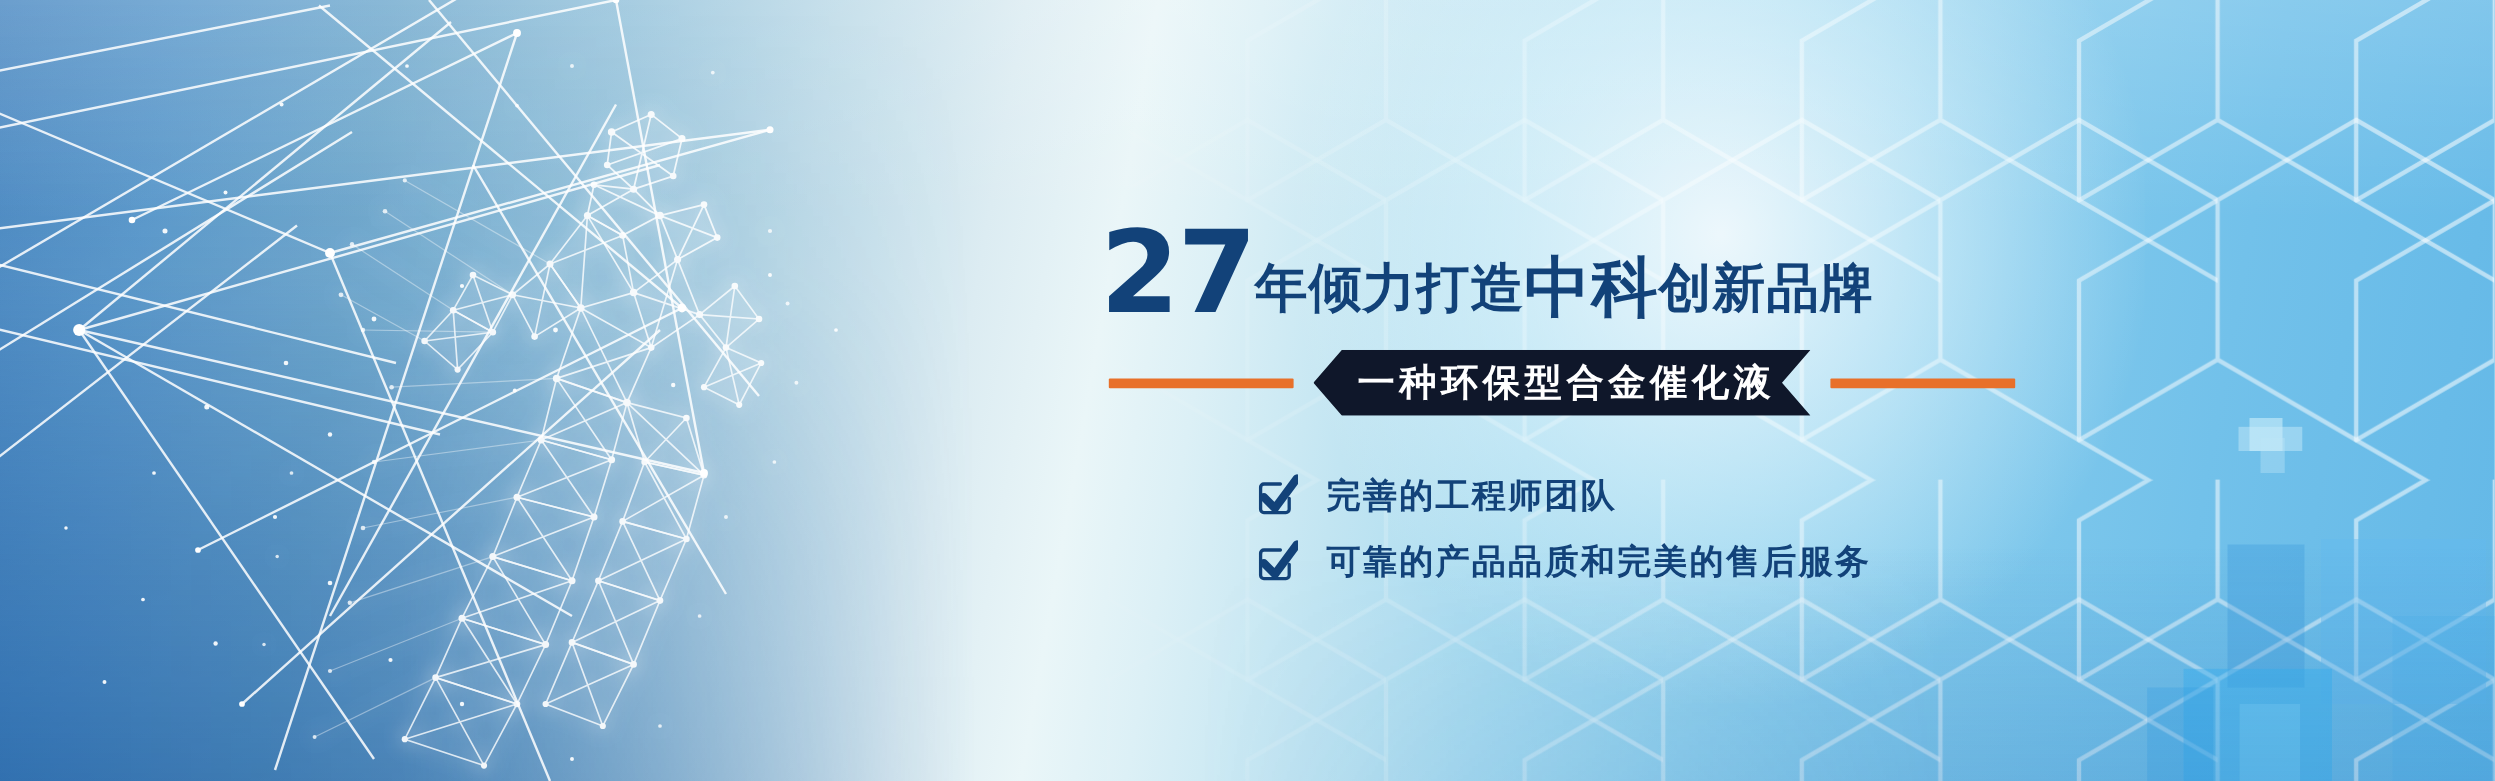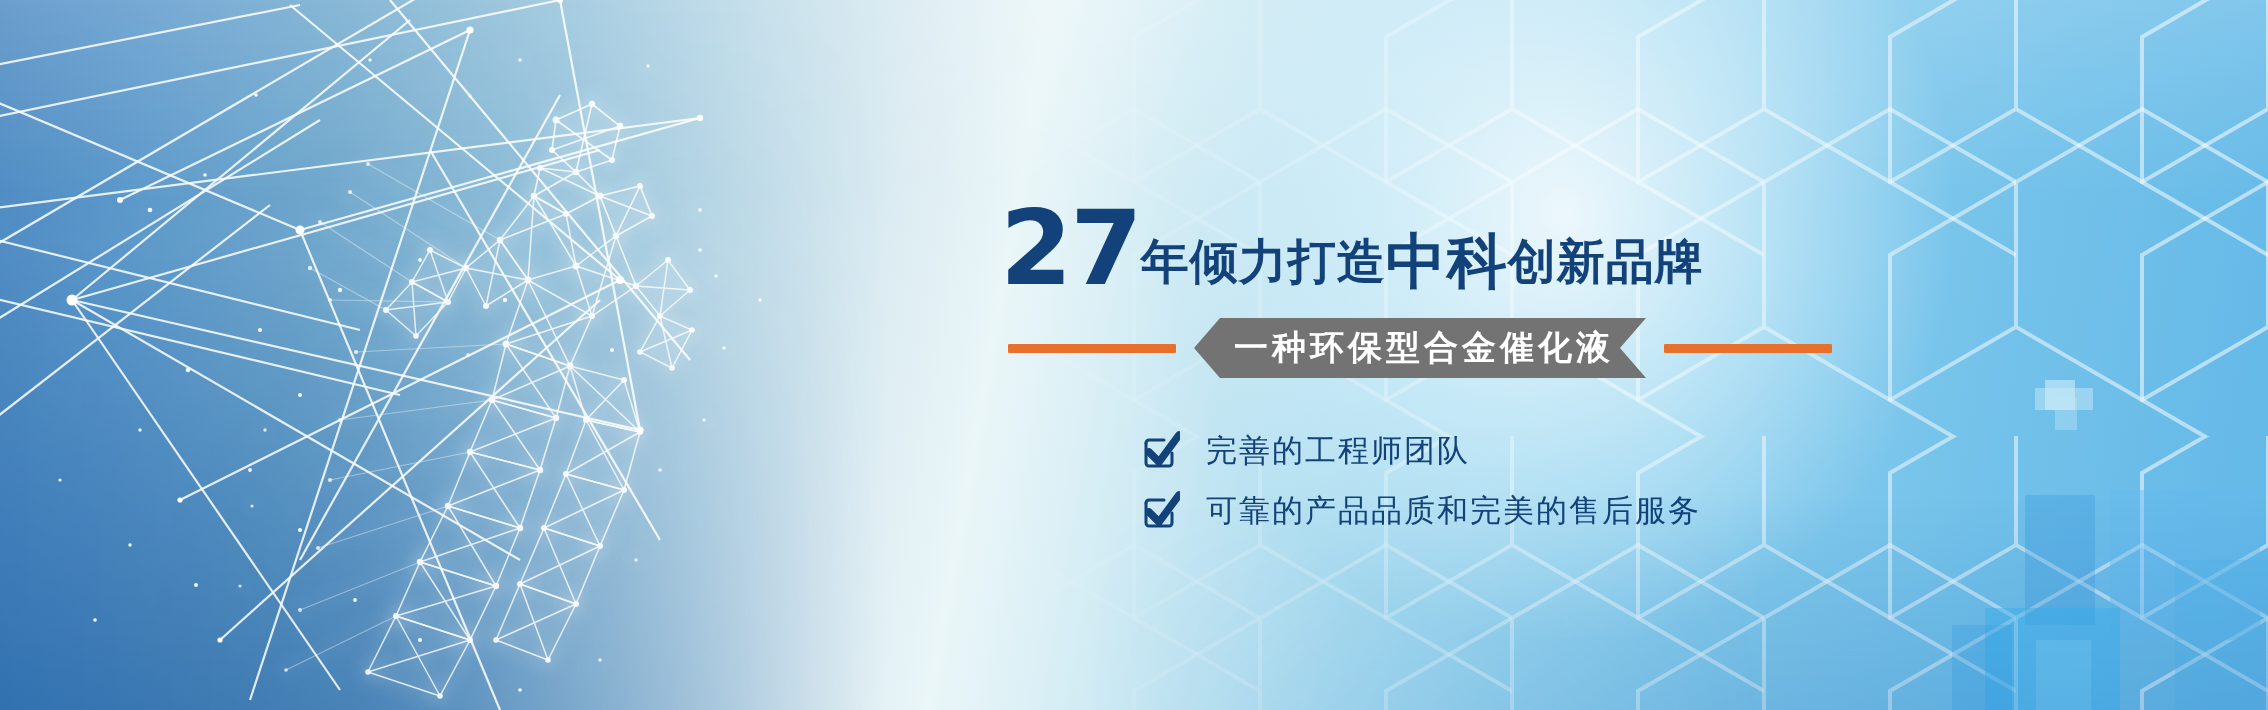--- a/index.html
+++ b/index.html
@@ -111,41 +111,41 @@
     background:#e8702a;
     border-radius:1px;
     flex:0 0 auto;
   }
   .ribbon-line.left  { width:168px; margin-right:18px; }
   .ribbon-line.right { width:168px; margin-left:18px; }
   .ribbon-badge {
     flex:0 0 auto;
     height:60px;
     padding:0 32px 0 40px;
-    background:#737373;
+    background:#0f172a;
     color:#ffffff;
     display:flex; align-items:center; justify-content:center;
     font-size:34px; font-weight:bold; letter-spacing:4px;
     font-family:"DejaVu Sans", sans-serif;
     clip-path:polygon(26px 0, 100% 0, calc(100% - 26px) 50%, 100% 100%, 26px 100%, 0 50%);
     white-space:nowrap;
   }
 
   
   .features {
     position:absolute;
     left:140px; top:430px;
     display:flex; flex-direction:column; gap:18px;
   }
   .feature {
     display:flex; align-items:center; gap:26px;
   }
   .check-icon { flex:0 0 auto; width:40px; height:40px; display:block; }
   .feature-label {
-    font-size:31px; font-weight:normal;
+    font-size:31px; font-weight:bold;
     color:#124279; letter-spacing:2px;
     white-space:nowrap;
     font-family:"DejaVu Sans", sans-serif;
   }
 </style>
 </head>
 <body>
 
 <div class="banner">
 

